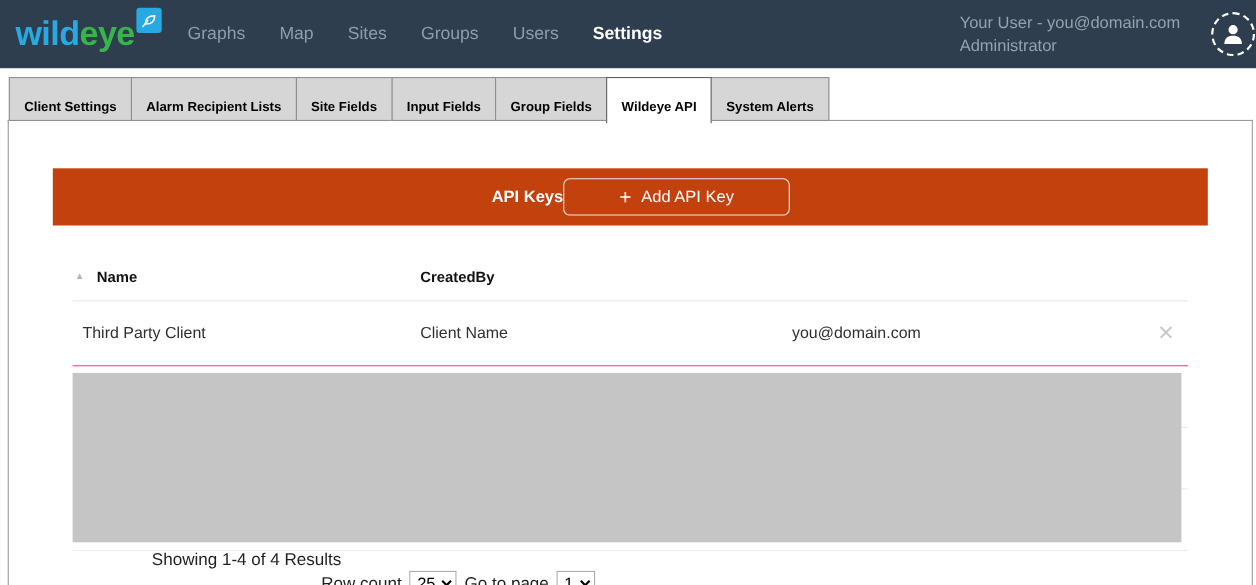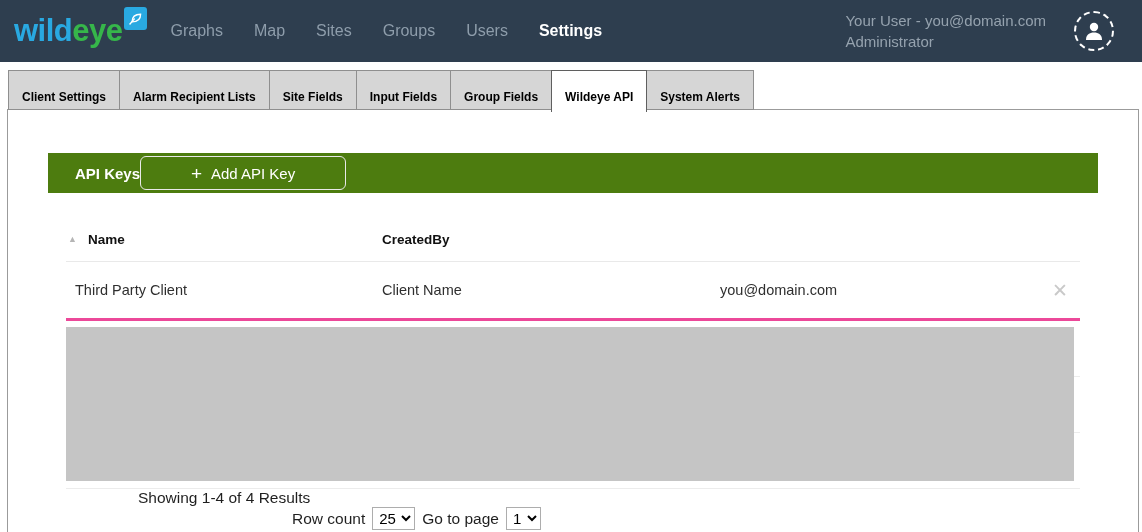--- a/index.html
+++ b/index.html
@@ -1,20 +1,20 @@
 <!DOCTYPE html>
 <html><head>
 <meta charset="utf-8">
 <style>
   * { box-sizing: border-box; margin: 0; padding: 0; }
   html, body { width: 1142px; height: 532px; background: #fff; overflow: hidden;
     font-family: "Liberation Sans", "DejaVu Sans", sans-serif; }
 
   
-  .navbar { height: 62px; background: #2e3e4f; display: flex; align-items: center; padding: 0 28px 0 14px; }
+  .navbar { height: 62px; background: #2e3e4f; display: flex; align-items: center; padding: 0 1px 0 14px; }
   .logo { display: flex; align-items: baseline; cursor: pointer; }
   .logo .t1 { color: #29a9e1; font-size: 31px; font-weight: 800; letter-spacing: -0.5px; }
   .logo .t2 { color: #36b64a; font-size: 31px; font-weight: 800; letter-spacing: -0.5px; }
   .logo-badge { width: 23px; height: 23px; background: #29a9e1; border-radius: 3px;
     margin-left: 1px; transform: translateY(-14px); display: flex; align-items: center; justify-content: center; }
   .nav-links { display: flex; gap: 31px; margin-left: 24px; align-items: center; text-align: center; }
   .nav-link { color: #8e9dab; font-size: 16px; text-decoration: none; cursor: pointer; }
   .nav-link.active { color: #ffffff; font-weight: 700; }
   .nav-spacer { flex: 1; }
   .user-info { color: #95a2ae; font-size: 15px; line-height: 21px; margin-right: 28px; }
@@ -27,35 +27,35 @@
     padding: 19px 13px 5px 13px; font-size: 12px; font-weight: 700; color: #000;
     cursor: pointer; white-space: nowrap; }
   .tab:first-child { margin-left: 0; }
   .tab.active { background: #ffffff; border-color: #5f5f5f; border-bottom: none;
     padding-bottom: 8px; margin-bottom: -2px; position: relative; z-index: 3; }
 
   
   .panel { margin: -1px 3px 0 7px; border: 1px solid #9b9b9b; border-bottom: none;
     position: relative; z-index: 1; height: 439px; background: #fff; }
 
-  .api-bar { margin: 43px 40px 0 40px; height: 40px; background: #4d7c0f;
-    display: flex; align-items: center; justify-content: flex-start; padding: 0 8px 0 27px; }
+  .api-bar { margin: 43px 40px 0 40px; height: 52px; background: #c2410c;
+    display: flex; align-items: center; justify-content: center; padding: 0 8px 0 27px; }
   .api-title { color: #ffffff; font-size: 15px; font-weight: 600; }
   .add-btn { background: transparent; border: 1px solid #e9e9e9; border-radius: 6px;
     color: #ffffff; font-size: 15px; height: 34px; width: 206px; cursor: pointer;
     display: flex; align-items: center; justify-content: center; gap: 9px;
     font-family: "Liberation Sans", sans-serif; }
   .add-btn .plus { font-size: 19px; font-weight: 400; line-height: 1; }
 
   .table { margin: 24px 58px 0 58px; }
   .thead, .trow { display: grid; grid-template-columns: 316px 338px 1fr 40px; align-items: center; }
   .thead { height: 45px; border-bottom: 1px solid #e9e9e9; font-size: 13.5px; font-weight: 600; color: #111; }
   .th-name { display: flex; align-items: center; cursor: pointer; }
   .sort-arrow { color: #b5b5b5; font-size: 9px; width: 22px; display: inline-block; padding-left: 2px; }
-  .trow { height: 59px; border-bottom: 3px solid #ec4899; font-size: 14.5px; color: #2f2f2f; }
+  .trow { height: 59px; border-bottom: 1px solid #ec4899; font-size: 14.5px; color: #2f2f2f; }
   .trow .cell:first-child { padding-left: 9px; }
   .row-close { color: #c9c9c9; font-size: 19px; text-align: center; cursor: pointer; line-height: 1; }
 
   .hidden-rows { position: relative; }
   .hidden-row { height: 56px; border-bottom: 1px solid #ececec; }
   .redaction { position: absolute; top: 6px; bottom: 8px; left: 0; right: 6px; background: #c5c5c5; }
 
   .tfooter { margin: 0 72px; height: 46px; display: flex; align-items: flex-start;
     font-size: 15.5px; color: #1f1f1f; flex-direction: column; }
   .pager-controls { display: flex; align-items: center; margin-left: 154px; gap: 7px; }

